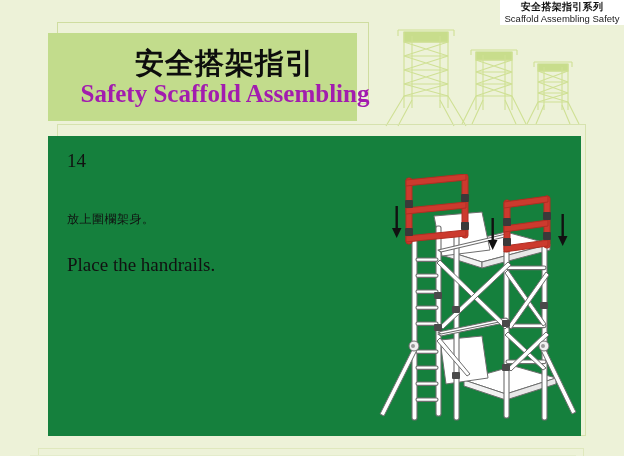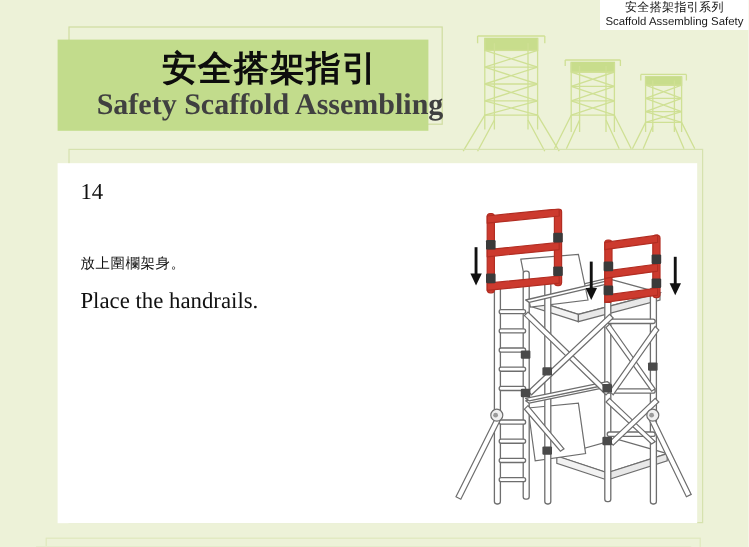--- a/index.html
+++ b/index.html
@@ -32,21 +32,21 @@
     width: 124px;
     height: 25px;
     background: #ffffff;
     text-align: center;
     padding-top: 1px;
     box-sizing: border-box;
   }
   .series-badge .cn {
     font-family: "DejaVu Sans", "Liberation Sans", sans-serif;
     font-size: 10px;
-    font-weight: normal;
+    font-weight: bold;
     color: #111111;
     line-height: 12px;
     letter-spacing: 0.3px;
     white-space: nowrap;
   }
   .series-badge .en {
     font-family: "Liberation Sans", sans-serif;
     font-size: 9.5px;
     font-weight: normal;
     color: #1a1a1a;
@@ -62,21 +62,21 @@
     width: 312px;
     height: 82px;
     border: 1.4px solid #cfdda0;
     box-sizing: border-box;
   }
   .title-box {
     position: absolute;
     left: 48px;
     top: 33px;
     width: 309px;
-    height: 76px;
+    height: 88px;
     background: #c2dc8c;
     box-sizing: border-box;
     display: flex;
     flex-direction: column;
     align-items: center;
     justify-content: center;
     padding-left: 45px;
   }
   .title-cn {
     font-family: "DejaVu Sans", "Liberation Sans", sans-serif;
@@ -84,21 +84,21 @@
     font-weight: bold;
     color: #0d0d0d;
     line-height: 34px;
     letter-spacing: 1px;
     white-space: nowrap;
   }
   .title-en {
     font-family: "Liberation Serif", "DejaVu Serif", serif;
     font-size: 25px;
     font-weight: bold;
-    color: #404040;
+    color: #a21caf;
     line-height: 30px;
     white-space: nowrap;
     margin-top: -1px;
   }
 
   
   .panel-outline {
     position: absolute;
     left: 57px;
     top: 124px;
@@ -106,21 +106,21 @@
     height: 312px;
     border: 1.4px solid #d6e2ae;
     box-sizing: border-box;
   }
   .panel {
     position: absolute;
     left: 48px;
     top: 136px;
     width: 533px;
     height: 300px;
-    background: #ffffff;
+    background: #15803d;
     box-sizing: border-box;
   }
   .panel-text {
     position: absolute;
     left: 19px;
     top: 14px;
     width: 300px;
   }
   .step-num {
     font-family: "Liberation Serif", "DejaVu Serif", serif;
@@ -135,21 +135,21 @@
     line-height: 22px;
     margin-top: 36px;
     letter-spacing: 0.5px;
     white-space: nowrap;
   }
   .step-en {
     font-family: "Liberation Serif", "DejaVu Serif", serif;
     font-size: 19px;
     color: #111111;
     line-height: 22px;
-    margin-top: 11px;
+    margin-top: 24px;
     white-space: nowrap;
   }
 
   
   .illustration {
     position: absolute;
     left: 330px;
     top: 38px;
     width: 200px;
     height: 248px;

